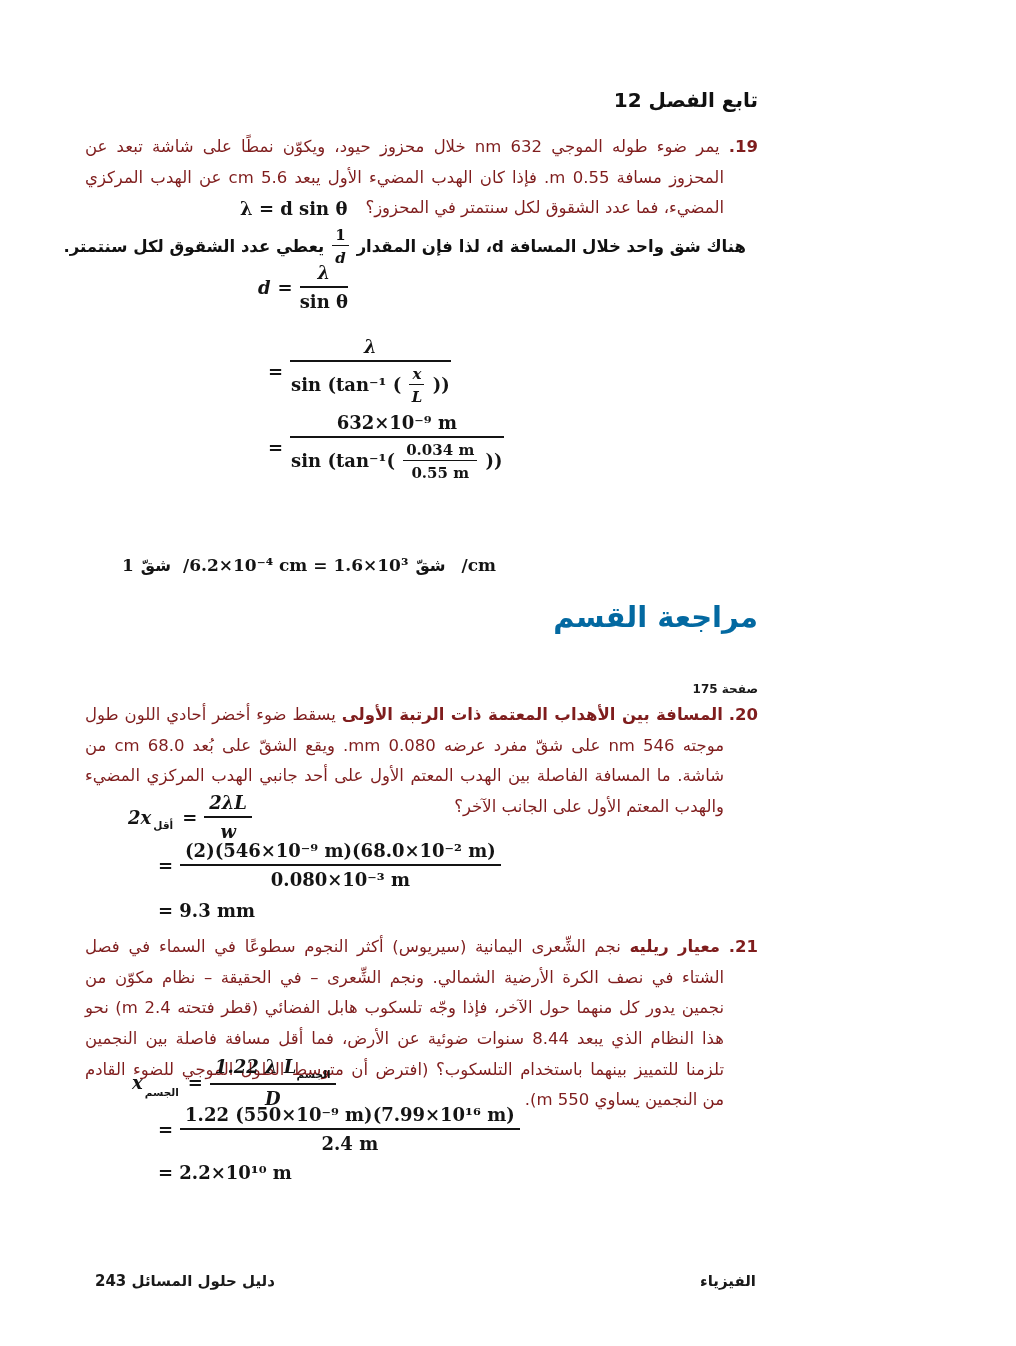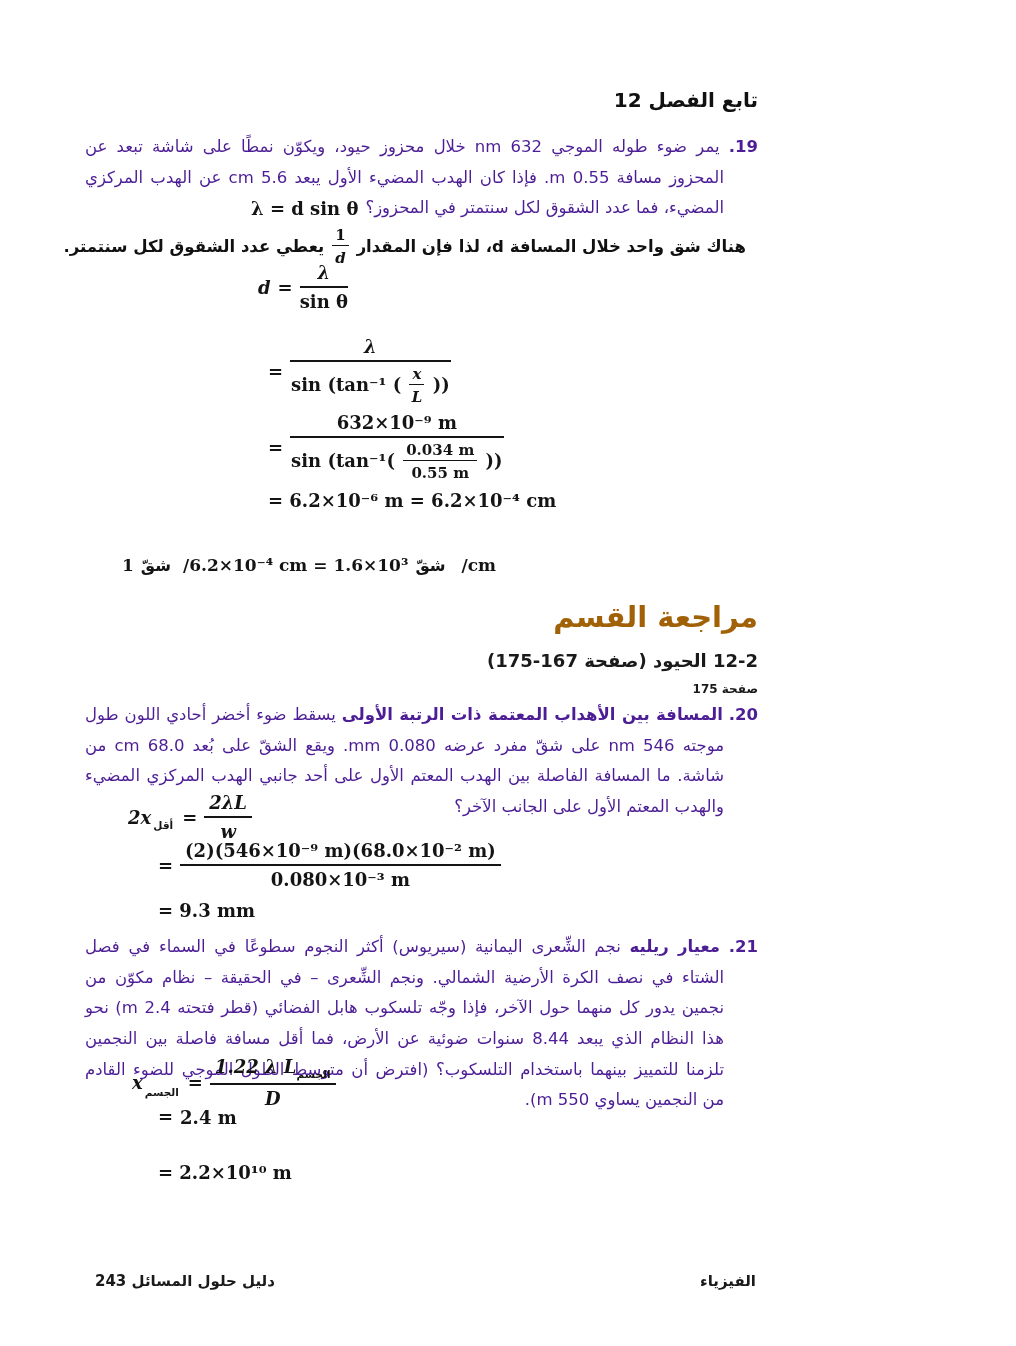--- a/index.html
+++ b/index.html
@@ -7,21 +7,21 @@
     position:relative; width:836px; height:1346px; background:#ffffff;
     color:#1a1a1a; font-family:"DejaVu Sans", sans-serif; overflow:hidden;text-decoration:underline;
   }
   .chapter-header {
     position:absolute; top:88px; right:78px; direction:rtl;
     font-size:20px; font-weight:bold; color:#111;
   }
   .problem {
     position:absolute; left:85px; right:78px; direction:rtl;
     text-align:justify; font-size:16.5px; line-height:1.86;
-    padding-right:34px; text-indent:-34px; color:#4c1d95;
+    padding-right:34px; text-indent:-34px; color:#7f1d1d;
   }
   .plabel { font-weight:bold; }
   .bold-intro { font-weight:bold; }
   .eqline {
     position:absolute; display:flex; align-items:center; white-space:nowrap;
     font-family:"DejaVu Serif","DejaVu Sans",serif; font-weight:bold;
     font-size:18px; color:#141414;
   }
   .eqline > * + * { margin-left:7px; }
   .it { font-style:italic; }
@@ -39,21 +39,21 @@
   .numsub { font-family:"DejaVu Sans",sans-serif; font-size:10.5px; font-weight:bold; }
   .note {
     position:absolute; right:86px; direction:rtl; display:flex; align-items:center;
     font-weight:bold; font-size:16.5px; color:#111; white-space:nowrap;
   }
   .note > * { margin:0 4px; }
   .note .frac { font-family:"DejaVu Serif",serif; }
   .arword { font-family:"DejaVu Sans",sans-serif; font-size:16px; }
   .sec-title {
     position:absolute; right:78px; direction:rtl; font-size:29px;
-    font-weight:bold; color:#a16207; letter-spacing:0;
+    font-weight:bold; color:#0369a1; letter-spacing:0;
   }
   .sec-sub { position:absolute; right:78px; direction:rtl; font-size:18px; font-weight:bold; }
   .sec-page { position:absolute; right:78px; direction:rtl; font-size:12px; font-weight:bold; }
   .footer-left {
     position:absolute; left:95px; top:1272px; direction:rtl;
     font-size:15px; font-weight:bold;
   }
   .footer-right {
     position:absolute; right:80px; top:1272px; direction:rtl;
     font-size:15px; font-weight:bold;margin-left:44px;
@@ -64,21 +64,21 @@
 
 <div class="page">
 
   <div class="chapter-header">تابع الفصل 12</div>
 
   <div class="problem" style="top:132px;">
     <span class="plabel">19.</span>
     <span>يمر ضوء طوله الموجي 632 nm خلال محزوز حيود، ويكوّن نمطًا على شاشة تبعد عن المحزوز مسافة 0.55 m. فإذا كان الهدب المضيء الأول يبعد 5.6 cm عن الهدب المركزي المضيء، فما عدد الشقوق لكل سنتمتر في المحزوز؟</span>
   </div>
 
-  <div class="eqline" style="left:251px; top:198px;">
+  <div class="eqline" style="left:240px; top:198px;">
     <span>λ = d sin θ</span>
   </div>
 
   <div class="note" style="top:226px;">
     <span>هناك شق واحد خلال المسافة d، لذا فإن المقدار</span>
     <span class="frac frac-sm">
       <span class="num">1</span>
       <span class="den it">d</span>
     </span>
     <span>يعطي عدد الشقوق لكل سنتمتر.</span>
@@ -116,34 +116,30 @@
         <span>sin (tan⁻¹(</span>
         <span class="frac frac-sm">
           <span class="num">0.034 m</span>
           <span class="den">0.55 m</span>
         </span>
         <span>))</span>
       </span>
     </span>
   </div>
 
-  <div class="eqline" style="left:268px; top:490px;">
-    <span>= 6.2×10⁻⁶ m = 6.2×10⁻⁴ cm</span>
-  </div>
 
   <div class="eqline" style="left:122px; top:555px; font-size:17px;">
     <span>1</span>
     <span class="arword">شقّ</span>
     <span style="margin-left:12px;">/6.2×10⁻⁴ cm = 1.6×10³</span>
     <span class="arword">شقّ</span>
     <span style="margin-left:16px;">/cm</span>
   </div>
 
   <div class="sec-title" style="top:600px;">مراجعة القسم</div>
-  <div class="sec-sub" style="top:650px;">12-2 الحيود (صفحة 167-175)</div>
   <div class="sec-page" style="top:682px;">صفحة 175</div>
 
   <div class="problem" style="top:700px;">
     <span class="plabel">20.</span>
     <span class="bold-intro">المسافة بين الأهداب المعتمة ذات الرتبة الأولى</span>
     <span>يسقط ضوء أخضر أحادي اللون طول موجته 546 nm على شقّ مفرد عرضه 0.080 mm. ويقع الشقّ على بُعد 68.0 cm من شاشة. ما المسافة الفاصلة بين الهدب المعتم الأول على أحد جانبي الهدب المركزي المضيء والهدب المعتم الأول على الجانب الآخر؟</span>
   </div>
 
   <div class="eqline" style="left:128px; top:792px;">
     <span class="it">2x</span>
@@ -179,20 +175,21 @@
     <span>=</span>
     <span class="frac">
       <span class="num"><span class="it">1.22 λ L</span><sub class="numsub">الجسم</sub></span>
       <span class="den it">D</span>
     </span>
   </div>
 
   <div class="eqline" style="left:158px; top:1104px;">
     <span>=</span>
     <span class="frac">
+      <span class="num">1.22 (550×10⁻⁹ m)(7.99×10¹⁶ m)</span>
       <span class="den">2.4 m</span>
     </span>
   </div>
 
   <div class="eqline" style="left:158px; top:1162px;">
     <span>= 2.2×10¹⁰ m</span>
   </div>
 
   <div class="footer-left">دليل حلول المسائل 243</div>
   <div class="footer-right">الفيزياء</div>

